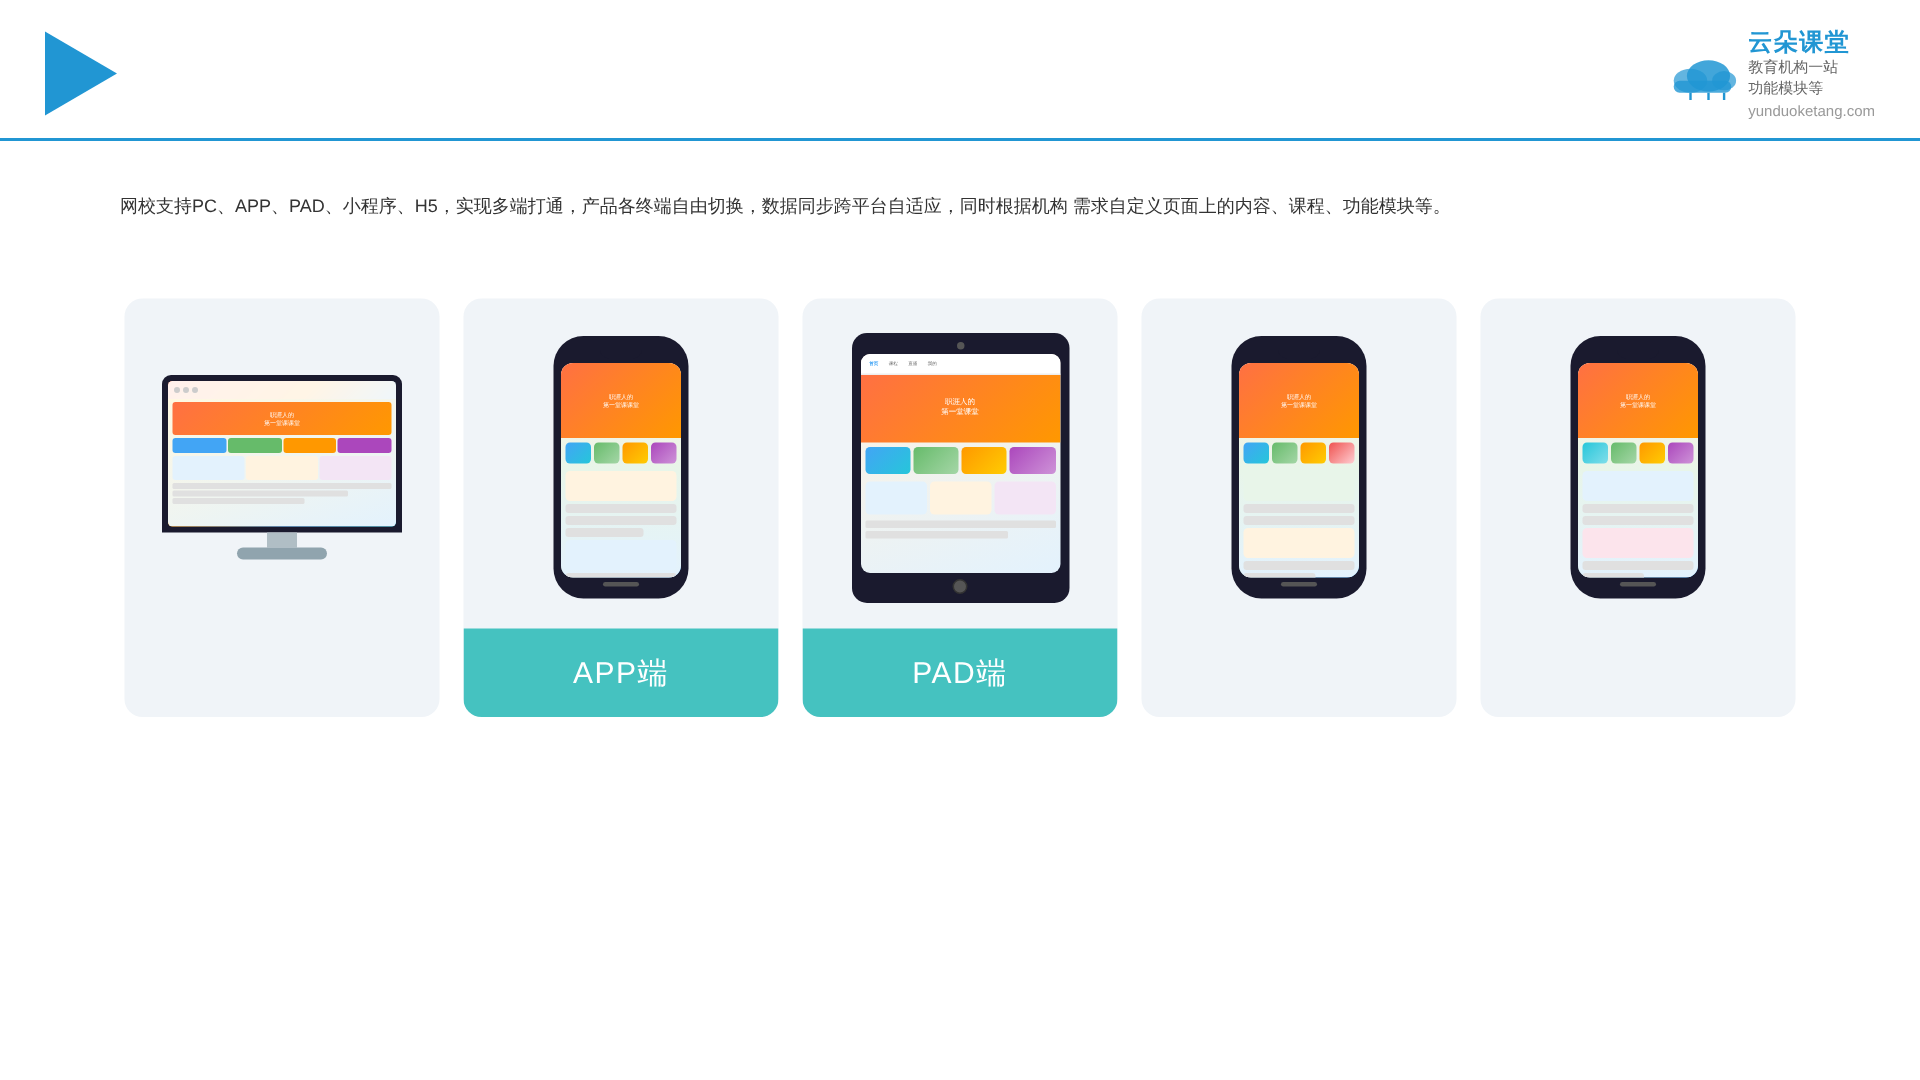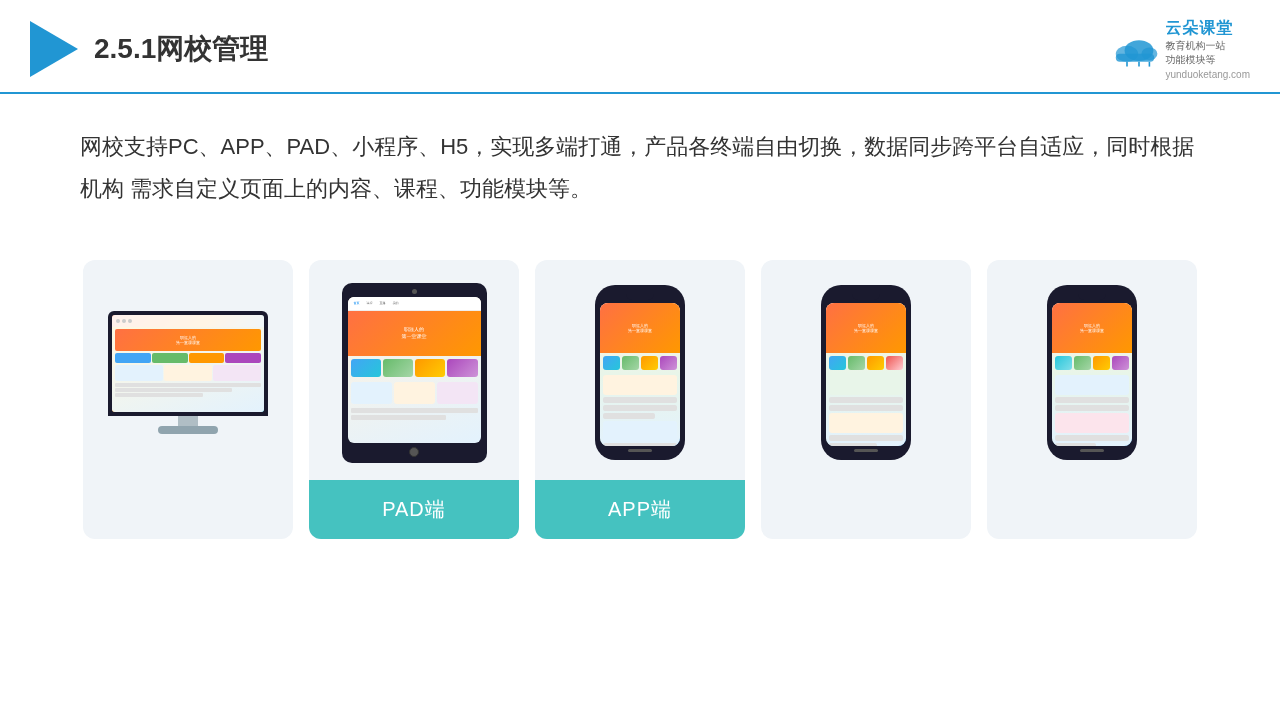--- a/index.html
+++ b/index.html
@@ -69,21 +69,21 @@
     }
     .brand-url {
       font-size: 10px;
       color: #999;
       margin-top: 2px;
     }
 
     
     .description {
       padding: 32px 80px 20px 80px;
-      font-size: 22px;
+      font-size: 12px;
       color: #333;
       line-height: 1.9;
     }
 
     
     .cards-container {
       display: flex;
       gap: 16px;
       padding: 30px 60px 30px 60px;
       justify-content: center;
@@ -333,21 +333,20 @@
       font-weight: 500;
       letter-spacing: 1px;
     }
   </style>
 </head>
 <body>
 
 <div class="header">
   <div class="header-left">
     <div class="logo-triangle"></div>
-    <h1 class="page-title">2.5.1网校管理</h1>
   </div>
   <div class="header-right">
     <div class="brand-logo">
       <svg class="cloud-icon-svg" viewBox="0 0 60 44" xmlns="http://www.w3.org/2000/svg">
         <ellipse cx="20" cy="28" rx="14" ry="10" fill="#2196d3" opacity="0.7"></ellipse>
         <ellipse cx="35" cy="24" rx="18" ry="13" fill="#2196d3" opacity="0.85"></ellipse>
         <ellipse cx="48" cy="28" rx="10" ry="8" fill="#2196d3" opacity="0.7"></ellipse>
         <rect x="6" y="28" width="48" height="10" rx="5" fill="#2196d3" opacity="0.8"></rect>
         <line x1="20" y1="38" x2="20" y2="44" stroke="#2196d3" stroke-width="2"></line>
         <line x1="35" y1="38" x2="35" y2="44" stroke="#2196d3" stroke-width="2"></line>
@@ -407,20 +406,52 @@
           </div>
         </div>
         <div class="pc-stand-neck"></div>
         <div class="pc-stand-base"></div>
       </div>
     </div>
   </div>
 
   <div class="card">
     <div class="card-image-area">
+      <div class="phone-mockup">
+        <div class="phone-notch"></div>
+        <div class="phone-screen">
+          <div class="phone-screen-content">
+            <div class="phone-screen-banner">
+              <span class="phone-banner-text">职涯人的<br>第一堂课课堂</span>
+            </div>
+            <div class="phone-screen-grid">
+              <div class="phone-grid-item" style="background:linear-gradient(135deg,#42a5f5,#26c6da);"></div>
+              <div class="phone-grid-item" style="background:linear-gradient(135deg,#66bb6a,#a5d6a7);"></div>
+              <div class="phone-grid-item" style="background:linear-gradient(135deg,#ff9800,#ffcc02);"></div>
+              <div class="phone-grid-item" style="background:linear-gradient(135deg,#ab47bc,#ce93d8);"></div>
+            </div>
+            <div class="phone-screen-list">
+              <div style="height:20px; background:#fff3e0; border-radius:3px; margin-bottom:2px;"></div>
+              <div class="phone-list-item"></div>
+              <div class="phone-list-item"></div>
+              <div class="phone-list-item" style="width:70%;"></div>
+              <div style="height:20px; background:#e3f2fd; border-radius:3px; margin-bottom:2px;"></div>
+              <div class="phone-list-item"></div>
+
+            </div>
+          </div>
+        </div>
+        <div class="phone-home-indicator"></div>
+      </div>
+    </div>
+    <div class="card-label">APP端</div>
+  </div>
+
+  <div class="card">
+    <div class="card-image-area">
       <div class="pad-mockup">
         <div class="pad-camera"></div>
         <div class="pad-screen">
           <div class="pad-screen-nav">
             <span class="pad-nav-item" style="color:#42a5f5; font-weight:bold;">首页</span>
             <span class="pad-nav-item">课程</span>
             <span class="pad-nav-item">直播</span>
             <span class="pad-nav-item">我的</span>
           </div>
           <div class="pad-screen-banner">
@@ -454,92 +485,60 @@
         <div class="phone-notch"></div>
         <div class="phone-screen">
           <div class="phone-screen-content">
             <div class="phone-screen-banner">
               <span class="phone-banner-text">职涯人的<br>第一堂课课堂</span>
             </div>
             <div class="phone-screen-grid">
               <div class="phone-grid-item" style="background:linear-gradient(135deg,#42a5f5,#26c6da);"></div>
               <div class="phone-grid-item" style="background:linear-gradient(135deg,#66bb6a,#a5d6a7);"></div>
               <div class="phone-grid-item" style="background:linear-gradient(135deg,#ff9800,#ffcc02);"></div>
-              <div class="phone-grid-item" style="background:linear-gradient(135deg,#ab47bc,#ce93d8);"></div>
+              <div class="phone-grid-item" style="background:linear-gradient(135deg,#ef5350,#ffcdd2);"></div>
             </div>
             <div class="phone-screen-list">
+              <div style="height:20px; background:#e8f5e9; border-radius:3px; margin-bottom:2px;"></div>
+              <div class="phone-list-item"></div>
+              <div class="phone-list-item"></div>
               <div style="height:20px; background:#fff3e0; border-radius:3px; margin-bottom:2px;"></div>
               <div class="phone-list-item"></div>
-              <div class="phone-list-item"></div>
-              <div class="phone-list-item" style="width:70%;"></div>
-              <div style="height:20px; background:#e3f2fd; border-radius:3px; margin-bottom:2px;"></div>
-              <div class="phone-list-item"></div>
-
+              <div class="phone-list-item" style="width:65%;"></div>
             </div>
           </div>
         </div>
         <div class="phone-home-indicator"></div>
       </div>
     </div>
-    <div class="card-label">APP端</div>
   </div>
 
   <div class="card">
     <div class="card-image-area">
       <div class="phone-mockup">
         <div class="phone-notch"></div>
         <div class="phone-screen">
           <div class="phone-screen-content">
             <div class="phone-screen-banner">
               <span class="phone-banner-text">职涯人的<br>第一堂课课堂</span>
             </div>
             <div class="phone-screen-grid">
-              <div class="phone-grid-item" style="background:linear-gradient(135deg,#42a5f5,#26c6da);"></div>
+              <div class="phone-grid-item" style="background:linear-gradient(135deg,#26c6da,#80deea);"></div>
               <div class="phone-grid-item" style="background:linear-gradient(135deg,#66bb6a,#a5d6a7);"></div>
               <div class="phone-grid-item" style="background:linear-gradient(135deg,#ff9800,#ffcc02);"></div>
-              <div class="phone-grid-item" style="background:linear-gradient(135deg,#ef5350,#ffcdd2);"></div>
+              <div class="phone-grid-item" style="background:linear-gradient(135deg,#ab47bc,#ce93d8);"></div>
             </div>
             <div class="phone-screen-list">
-              <div style="height:20px; background:#e8f5e9; border-radius:3px; margin-bottom:2px;"></div>
-              <div class="phone-list-item"></div>
-              <div class="phone-list-item"></div>
-              <div style="height:20px; background:#fff3e0; border-radius:3px; margin-bottom:2px;"></div>
-              <div class="phone-list-item"></div>
-              <div class="phone-list-item" style="width:65%;"></div>
+              <div style="height:20px; background:#e3f2fd; border-radius:3px; margin-bottom:2px;"></div>
+              <div class="phone-list-item"></div>
+              <div class="phone-list-item"></div>
+              <div style="height:20px; background:#fce4ec; border-radius:3px; margin-bottom:2px;"></div>
+              <div class="phone-list-item"></div>
+              <div class="phone-list-item" style="width:55%;"></div>
             </div>
           </div>
         </div>
         <div class="phone-home-indicator"></div>
       </div>
     </div>
   </div>
 
-  <div class="card">
-    <div class="card-image-area">
-      <div class="phone-mockup">
-        <div class="phone-notch"></div>
-        <div class="phone-screen">
-          <div class="phone-screen-content">
-            <div class="phone-screen-banner">
-              <span class="phone-banner-text">职涯人的<br>第一堂课课堂</span>
-            </div>
-            <div class="phone-screen-grid">
-              <div class="phone-grid-item" style="background:linear-gradient(135deg,#26c6da,#80deea);"></div>
-              <div class="phone-grid-item" style="background:linear-gradient(135deg,#66bb6a,#a5d6a7);"></div>
-              <div class="phone-grid-item" style="background:linear-gradient(135deg,#ff9800,#ffcc02);"></div>
-              <div class="phone-grid-item" style="background:linear-gradient(135deg,#ab47bc,#ce93d8);"></div>
-            </div>
-            <div class="phone-screen-list">
-              <div style="height:20px; background:#e3f2fd; border-radius:3px; margin-bottom:2px;"></div>
-              <div class="phone-list-item"></div>
-              <div class="phone-list-item"></div>
-              <div style="height:20px; background:#fce4ec; border-radius:3px; margin-bottom:2px;"></div>
-              <div class="phone-list-item"></div>
-              <div class="phone-list-item" style="width:55%;"></div>
-            </div>
-          </div>
-        </div>
-        <div class="phone-home-indicator"></div>
-      </div>
-    </div>
-  </div>
-
 </div>
 
 </body></html>

